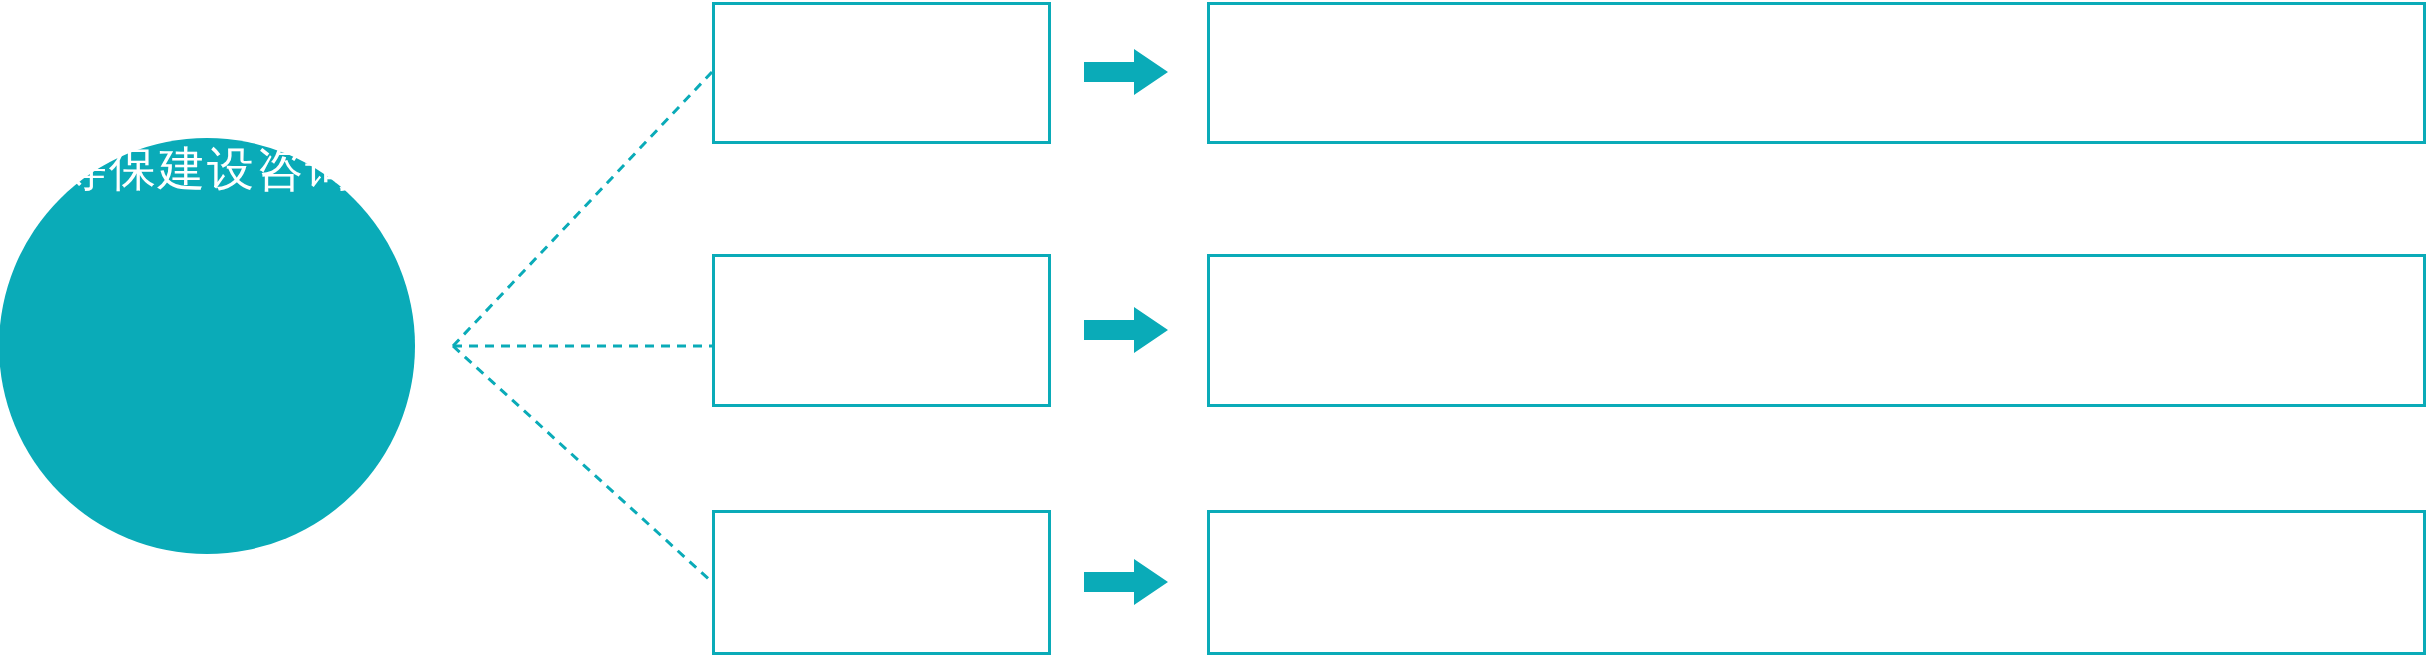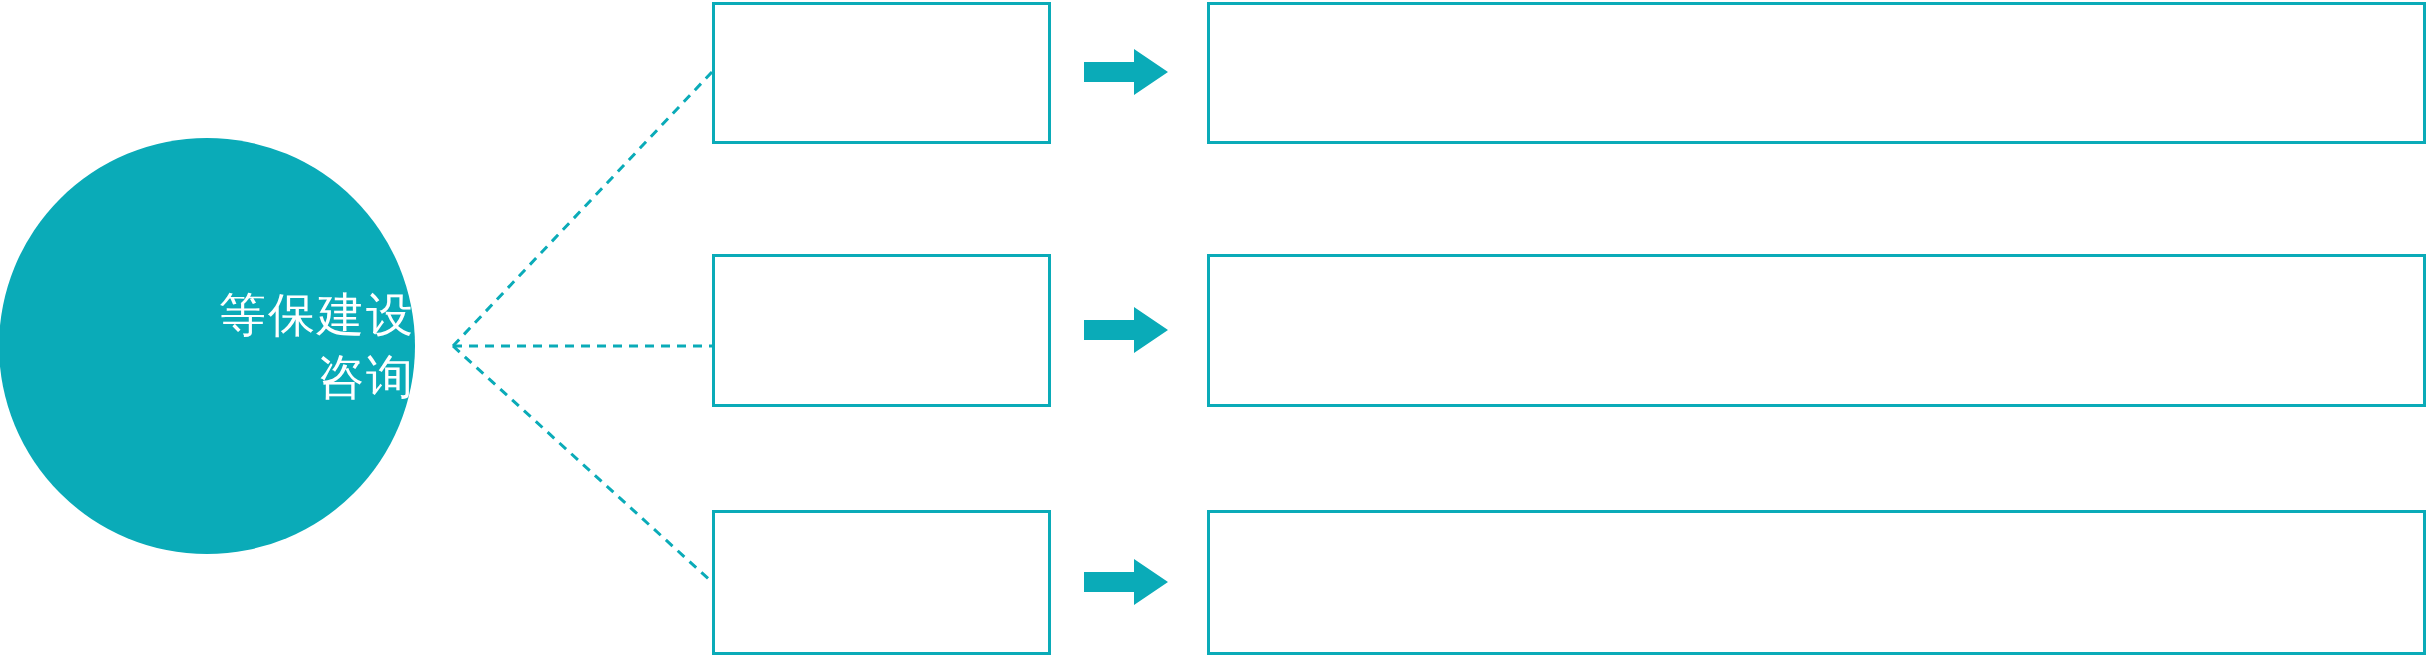--- a/index.html
+++ b/index.html
@@ -33,22 +33,22 @@
   
   .hub-circle {
     position: absolute;
     left: -1px;
     top: 138px;
     width: 416px;
     height: 416px;
     border-radius: 50%;
     background: #0aabb8;
     display: flex;
-    flex-direction: column;
-    align-items: flex-end;
+    flex-direction: row;
+    align-items: flex-start;
     justify-content: center;
     box-sizing: border-box;
   }
   .hub-line {
     color: #ffffff;
     font-size: 47px;
     line-height: 1.33;
     letter-spacing: 2px;
     white-space: nowrap;
     text-align: center;

